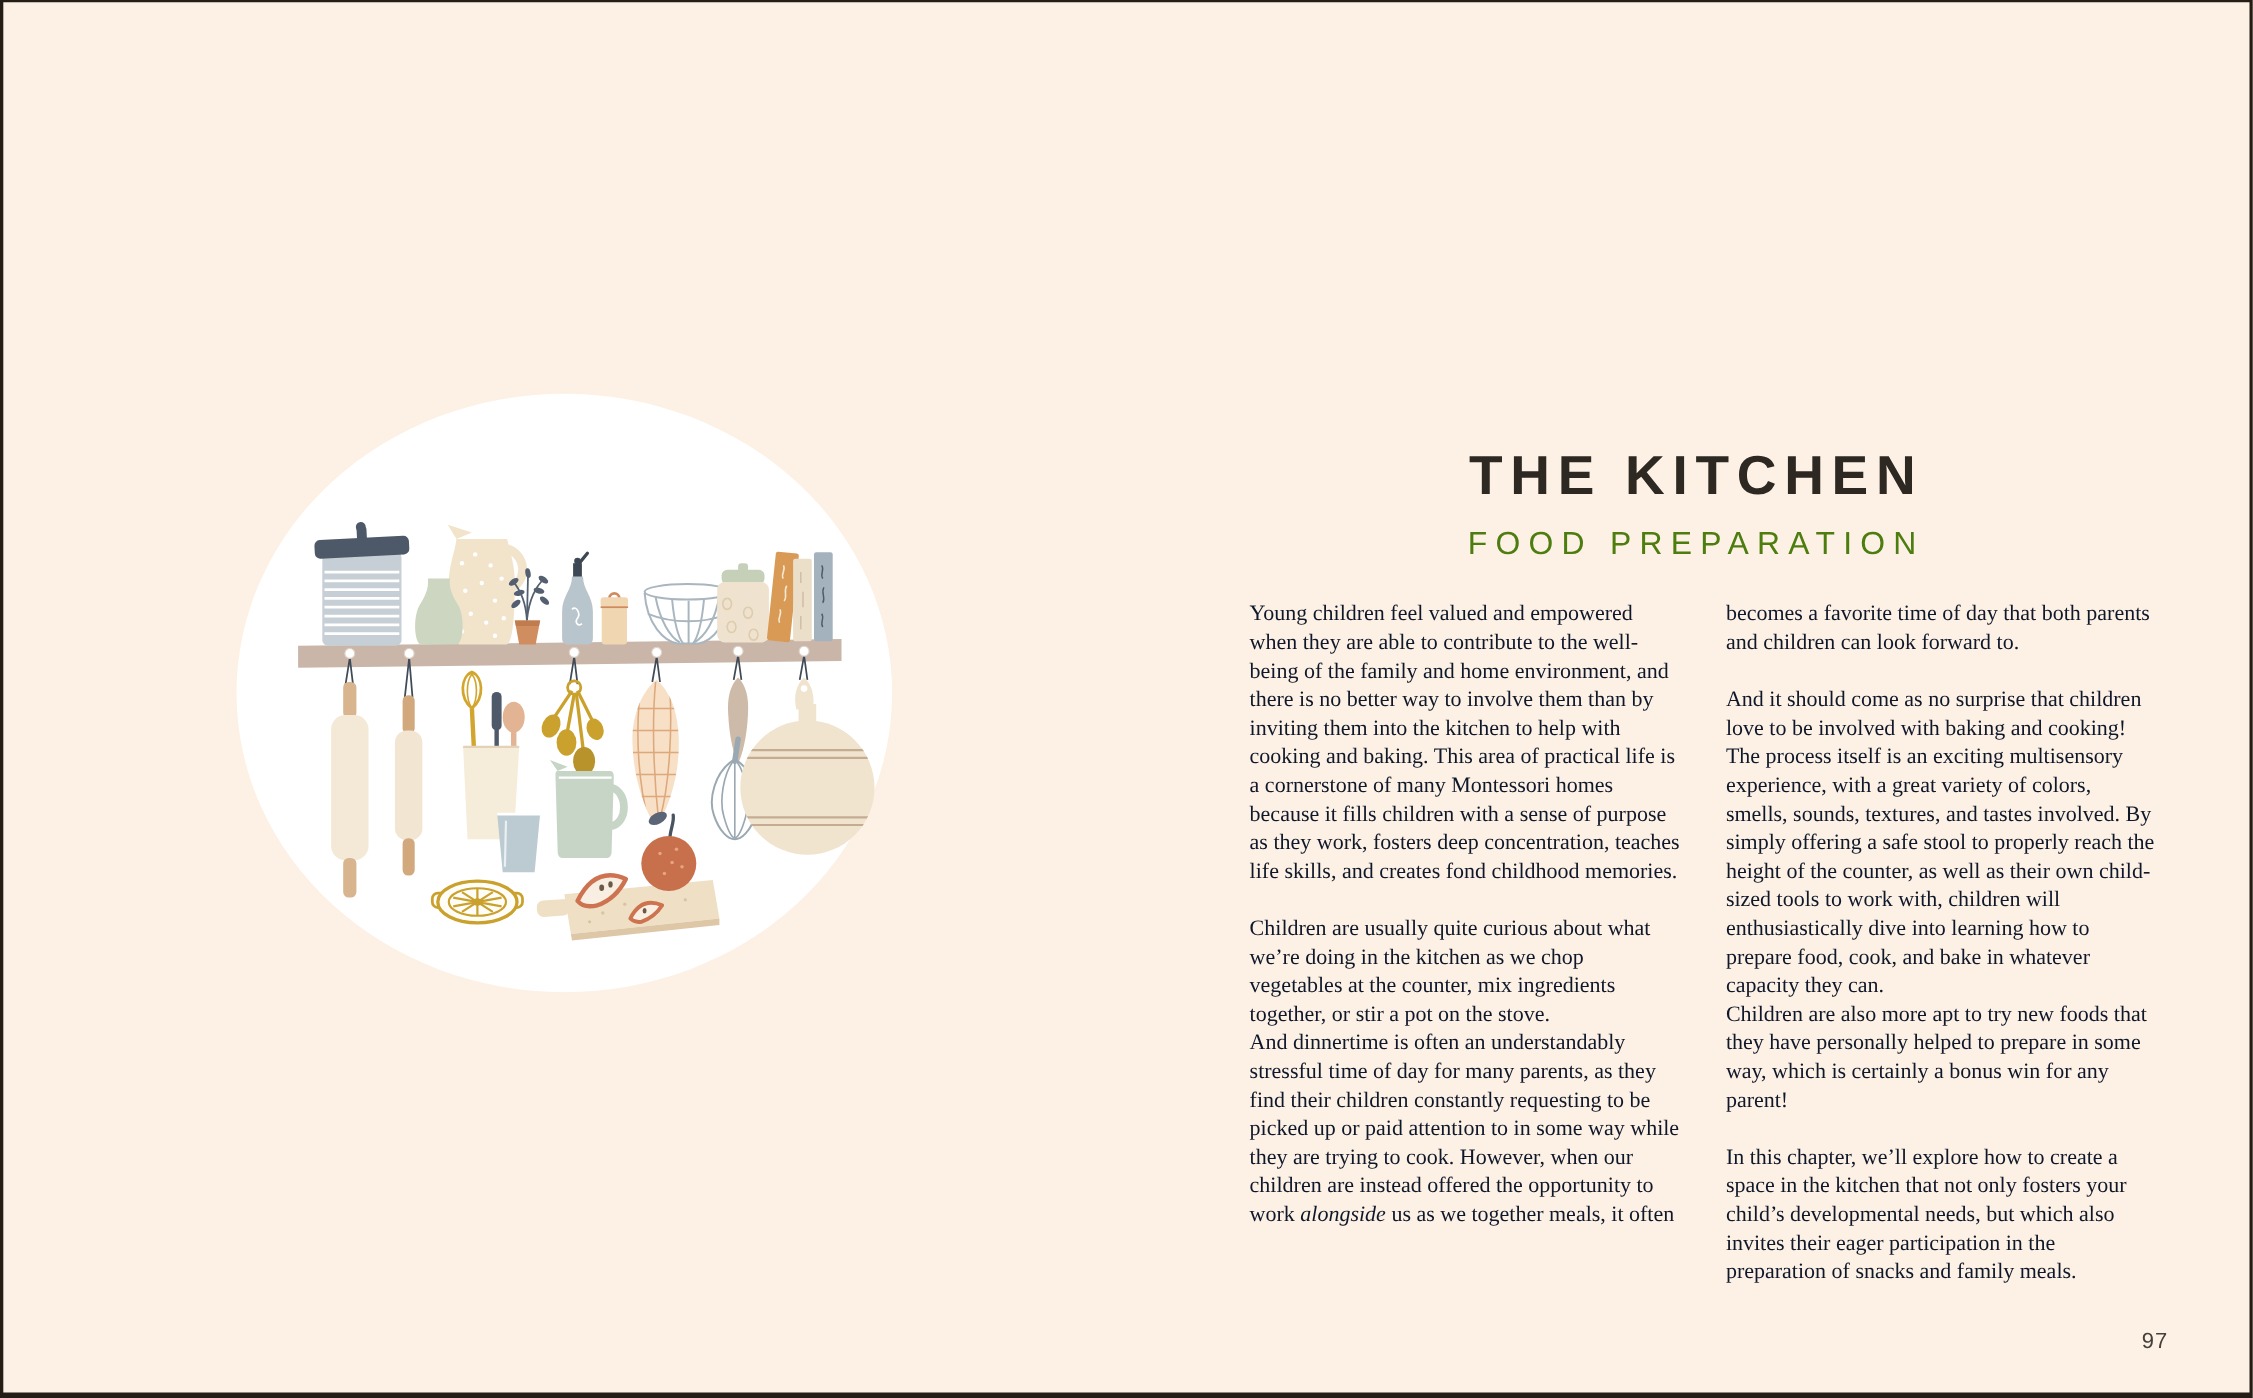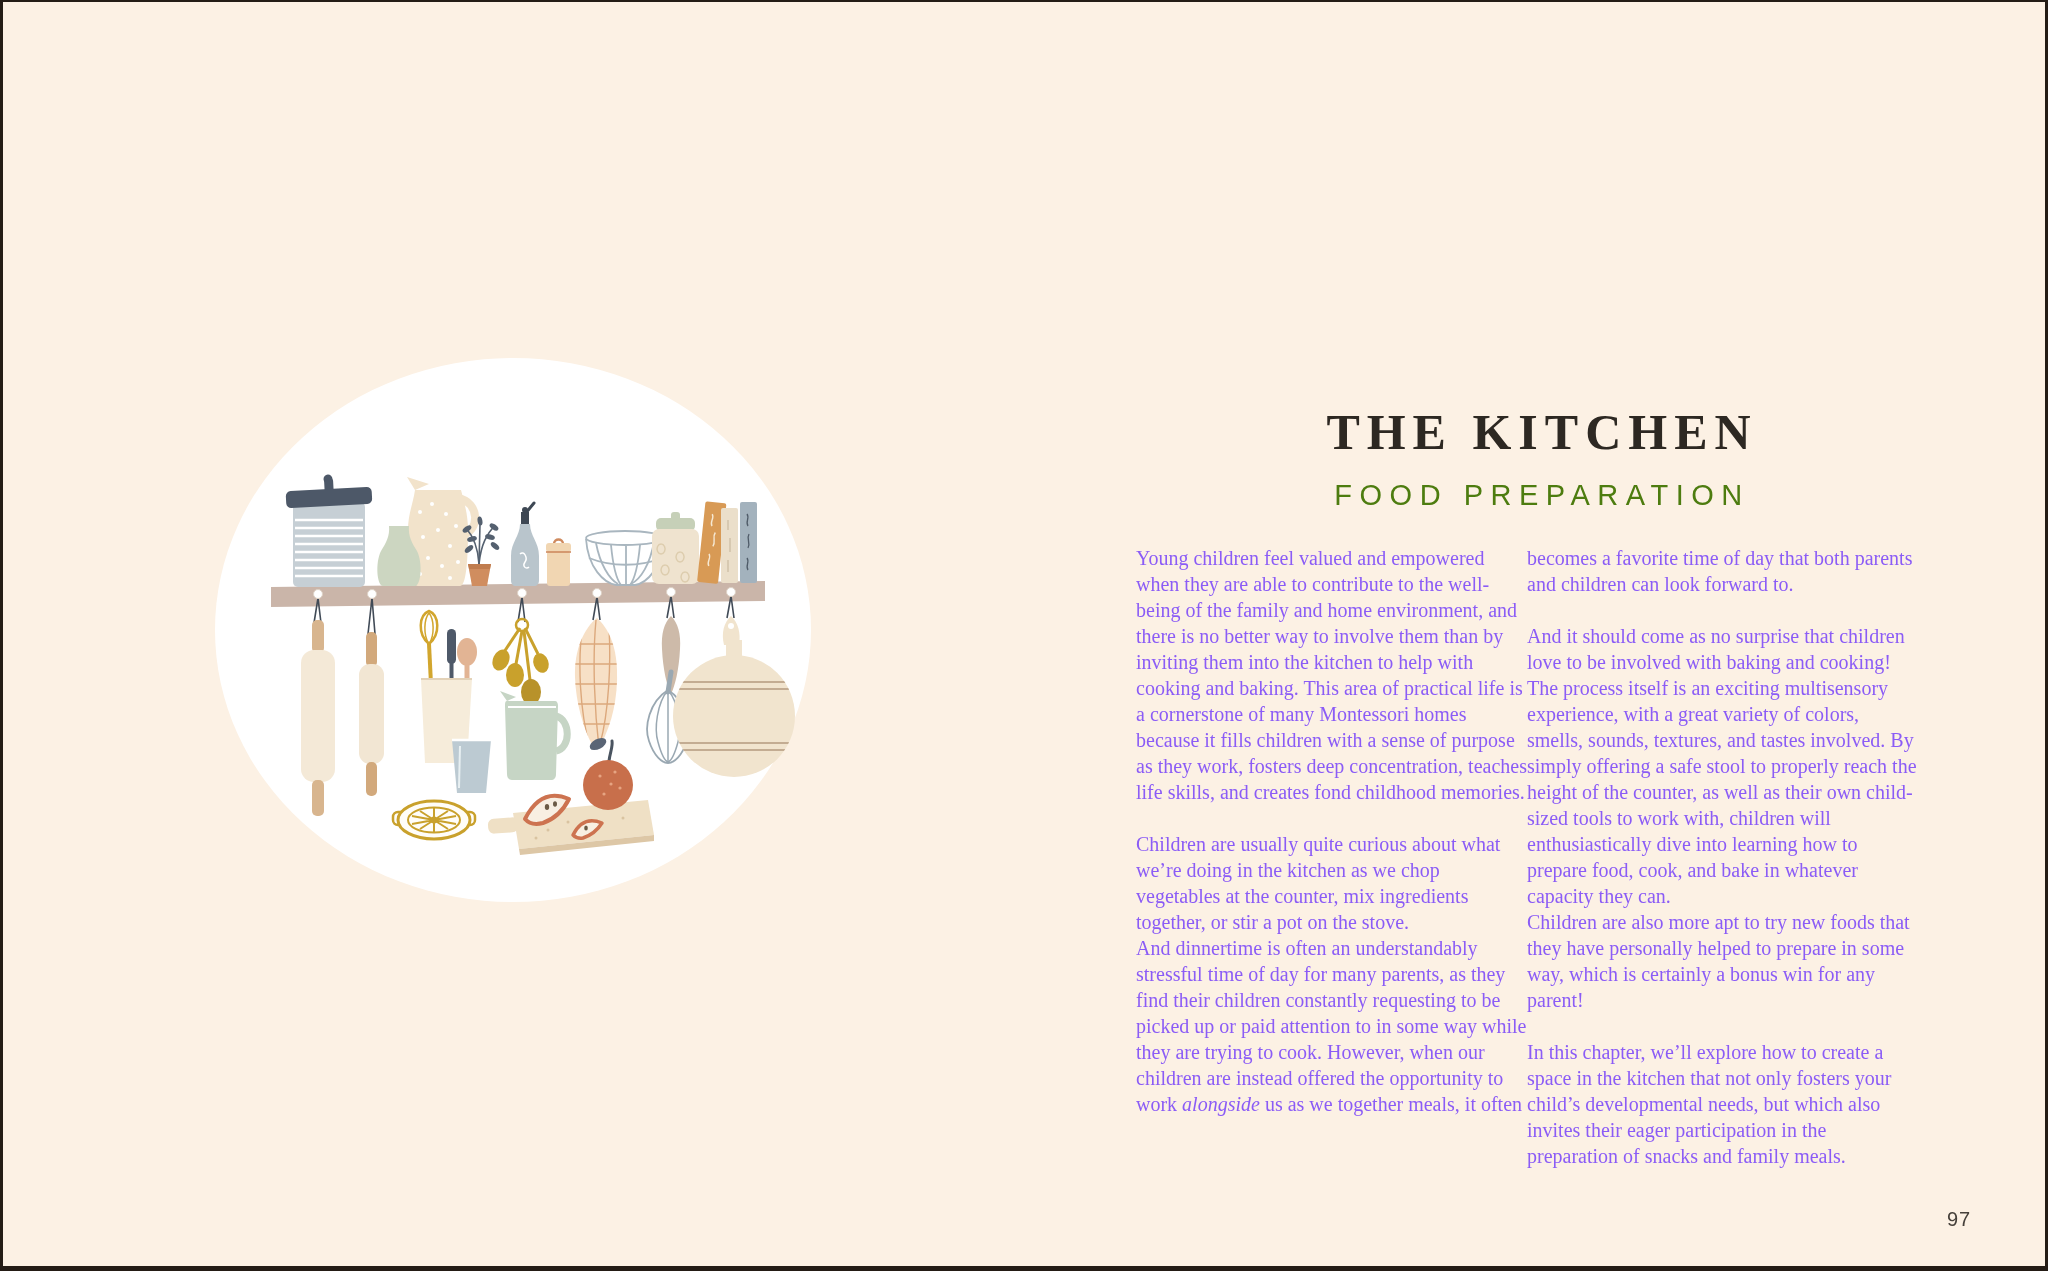--- a/index.html
+++ b/index.html
@@ -4,28 +4,28 @@
 <style>
   html,body{margin:0;padding:0;background:#777;}
   .spread{
     position:relative;width:2048px;height:1271px;box-sizing:border-box;
     background:#fcf1e4;border:3px solid #241c15;border-top-width:2px;border-bottom-width:5px;
     overflow:hidden;font-family:"Liberation Serif",serif;
   }
   .illustration{position:absolute;left:165px;top:330px;width:690px;height:600px;}
   .chapter-header{position:absolute;left:1133px;top:402px;width:812px;text-align:center;}
   .chapter-header h1{
-    margin:0;font-family:Liberation Serif, serif;font-weight:700;
+    margin:0;font-family:Liberation Sans, sans-serif;font-weight:700;
     font-size:50px;line-height:56px;letter-spacing:7px;color:#2d2822;
   }
   .chapter-header h2{
     margin:16px 0 0;font-family:"Liberation Sans",sans-serif;font-weight:400;
     font-size:29px;line-height:38px;letter-spacing:7.5px;color:#4d7c0f;
   }
-  .columns{position:absolute;left:1133px;top:543px;width:824px;display:flex;color:#8b5cf6;}
+  .columns{position:absolute;left:1133px;top:543px;width:824px;display:flex;gap:42px;color:#0f172a;}
   .col{width:391px;font-size:20px;line-height:26px;text-align:left;}
   .col p{margin:0 0 26px 0;white-space:pre-line;}
   .col p em{}
   .page-number{
     position:absolute;left:1944px;top:1206px;font-family:"Liberation Sans",sans-serif;
     font-size:20px;color:#46403a;letter-spacing:1px;
   }
 </style>
 </head>
 <body>

